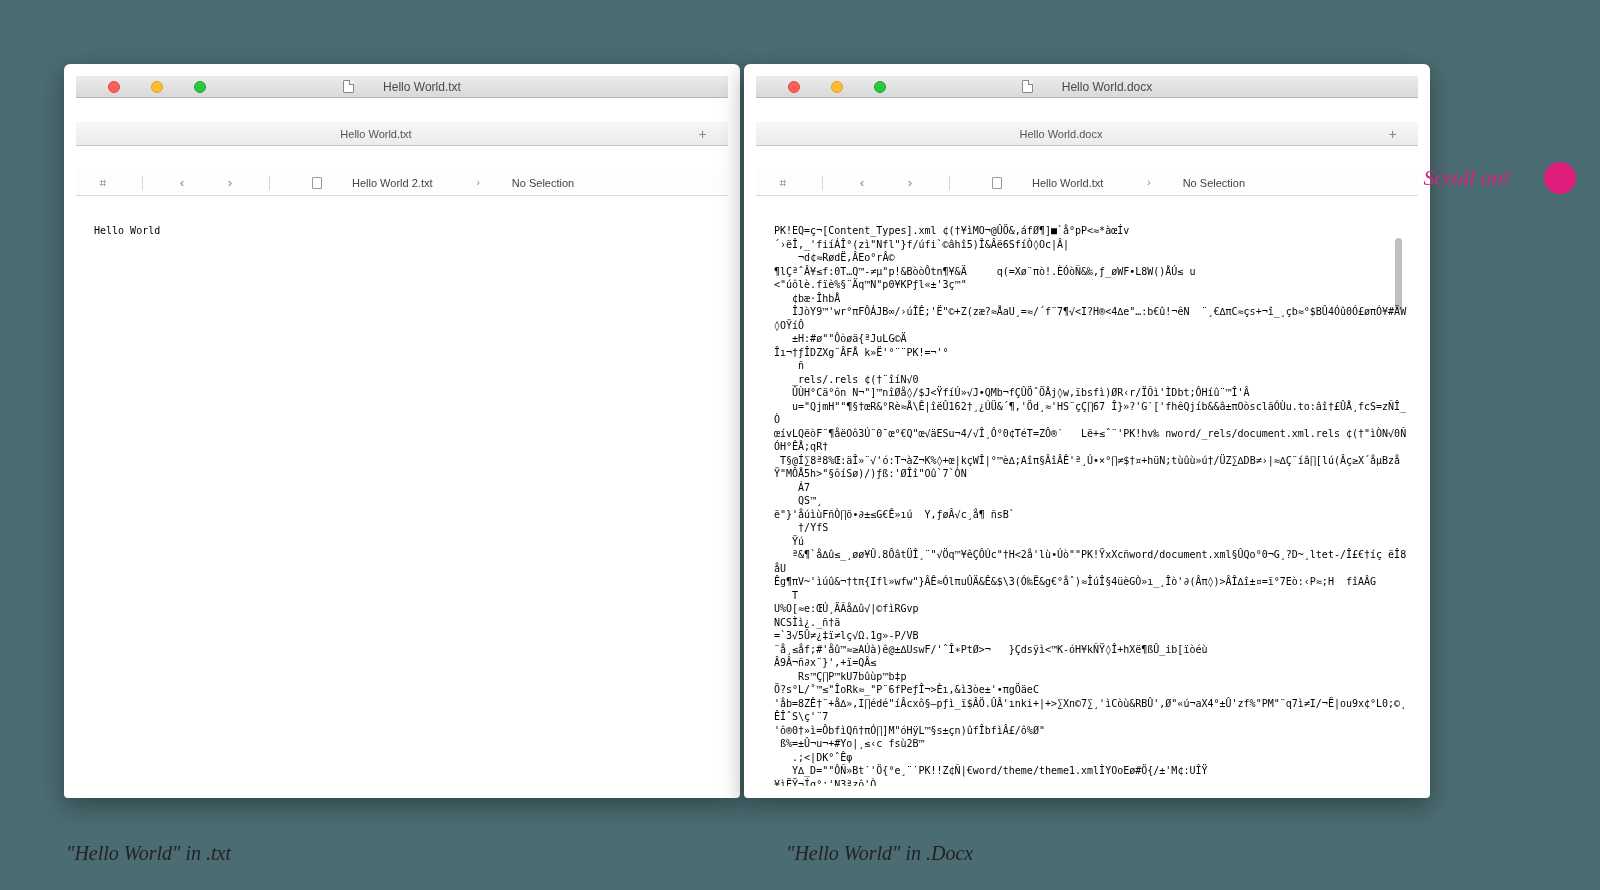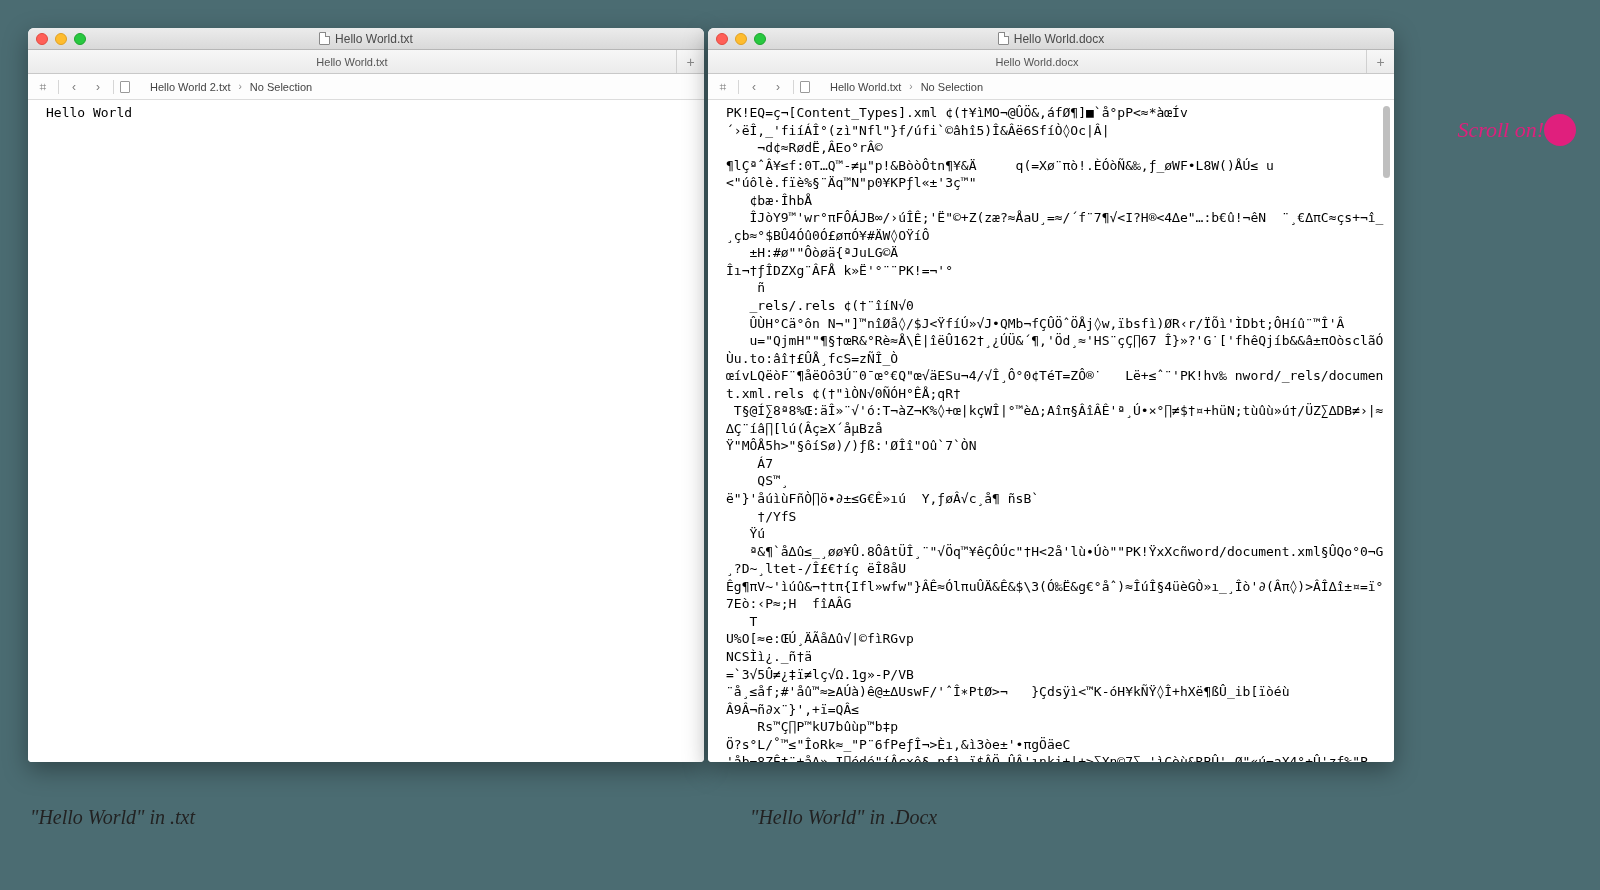--- a/index.html
+++ b/index.html
@@ -1,15 +1,15 @@
 <!DOCTYPE html>
 <html><head>
   <meta charset="utf-8">
   <style>
-    * { margin: 0; padding: 0; box-sizing: border-box; }
+    * { margin: 12px; padding: 0; box-sizing: border-box; }
     body {
       background: #4b6c72;
       width: 1600px;
       height: 890px;
       font-family: -apple-system, BlinkMacSystemFont, "Helvetica Neue", Arial, sans-serif;
       position: relative;
       overflow: hidden;
     }
     .window {
       position: absolute;
@@ -100,32 +100,32 @@
       color: #444;
     }
     .pathbar .ic {
       width: 18px; height: 18px;
       display: flex; align-items: center; justify-content: center;
       color: #7a7a7a;
       font-size: 12px;
     }
     .pathbar .divv { width: 1px; height: 14px; background: #d6d6d6; }
     .pathbar .chev { color: #888; font-size: 10px; padding: 0 2px; }
-    .path-seg { display: flex; align-items: center; gap: 20px; }
+    .path-seg { display: flex; align-items: center; gap: 6px; }
     .path-seg .dicon {
       width: 10px; height: 12px;
       background: #fff; border: 1px solid #999; border-radius: 1px;
     }
     .content {
       flex: 1;
       overflow: hidden;
       position: relative;
       background: #fff;
       font-family: "Menlo", "Monaco", Consolas, monospace;
-      font-size: 13px;
+      font-size: 10px;
       line-height: 1.35;
       color: #000;
       padding: 4px 10px 4px 18px;
       white-space: pre-wrap;
       word-break: break-all;
     }
     .scroll-overlay {
       position: absolute;
       right: 4px; top: 6px;
       width: 7px; height: 72px;
@@ -144,20 +144,21 @@
     .scroll-on {
       position: absolute;
       font-style: italic;
       font-size: 22px;
       color: #e01f7d;
       font-family: Georgia, "Times New Roman", serif;
       right: 24px;
       top: 114px;
       display: flex;
       align-items: center;
+      gap: 10px;
       z-index: 5;
     }
     .dot-badge {
       width: 32px; height: 32px; border-radius: 50%;
       background: #e01f7d;
     }
   </style>
 </head>
 <body>
 

